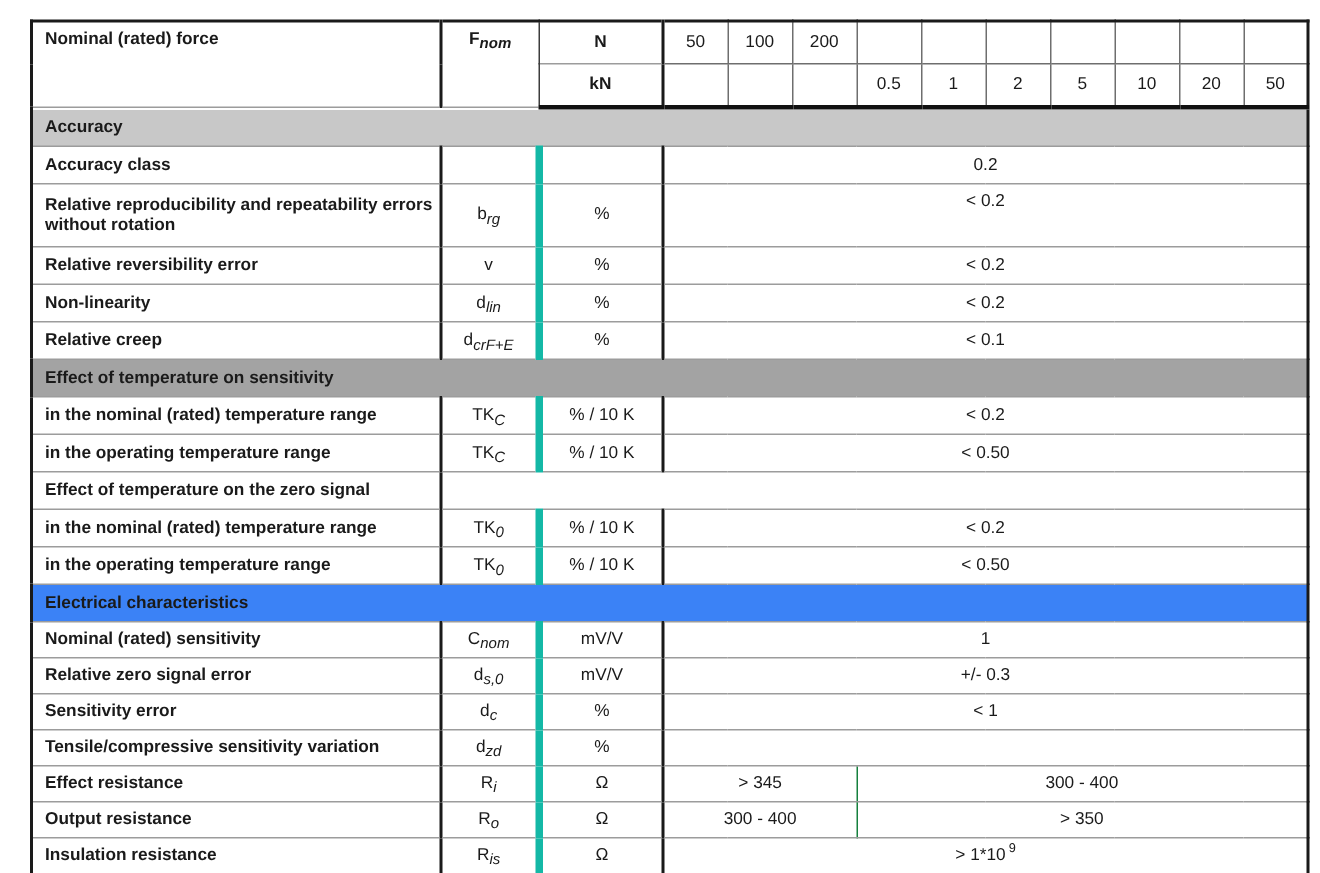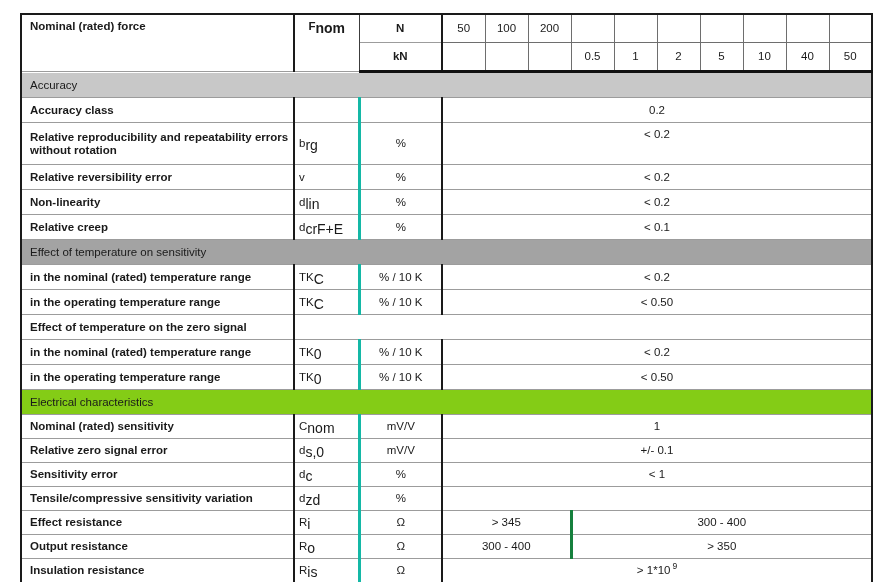--- a/index.html
+++ b/index.html
@@ -3,42 +3,42 @@
 <meta charset="utf-8">
 <style>
   html,body{margin:0;padding:0;background:#ffffff;width:880px;height:582px;overflow:hidden;}
   .sheet{box-sizing:border-box;width:880px;height:582px;padding:13px 12px 0 20px;
          font-family:"Liberation Sans",sans-serif;color:#1a1a1a;}
   table.spec{border-collapse:collapse;table-layout:fixed;width:848px;
              border:2px solid #1a1a1a;border-bottom:3px solid #9a9a9a;}
   td{border:1px solid #9c9c9c;overflow:hidden;vertical-align:middle;
      font-size:11.5px;line-height:13px;padding:2px 4px;}
   td.lbl{font-weight:bold;text-align:left;padding-left:8px;border-right:2px solid #1a1a1a;}
-  td.sym{border-right:3px solid #14b8a6;}
+  td.sym{text-align:center;border-right:5px solid #14b8a6;}
   td.unit{text-align:center;border-right:2px solid #1a1a1a;}
   td.val{text-align:center;}
-  td.vsplit{border-right:3px solid #15803d;margin-left:36px;}
+  td.vsplit{border-right:1px solid #15803d;margin-left:36px;}
   
   tr.hdr td{height:23px;}
   td.hdr-label{vertical-align:top;padding-top:5px;border-radius:19px;}
   td.hdr-sym{vertical-align:top;padding-top:5px;text-align:center;font-weight:bold;
              border-right:1px solid #3c3c3c;}
   td.hdr-unit{text-align:center;font-weight:bold;border-right:2px solid #1a1a1a;}
   td.hc{text-align:center;font-weight:normal;border-right:1px solid #6e6e6e;border-bottom:1px solid #6e6e6e;}
   tr.hdr2 td{border-bottom:3px solid #111111;}
   
-  tr.bar td{height:20px;font-weight:normal;border-top:1px solid #3c3c3c;
+  tr.bar td{height:20px;font-weight:bold;border-top:1px solid #3c3c3c;
             border-left:2px solid #1a1a1a;padding-left:8px;}
   
   tr.subhdr td{height:20px;margin-top:48px;}
   
   tr.r td{height:20px;}
   tr.tall td{height:34px;}
   tr.e td{height:19px;}
-  sub{font-size:14px;line-height:0;}
+  sub{font-size:10px;line-height:0;font-style:italic;}
   sup{font-size:8.5px;line-height:0;margin-left:2px;}
 </style>
 </head>
 <body>
 
 <div class="sheet">
 <table class="spec">
 <colgroup>
   <col style="width:273px">
         <col style="width:65px">
@@ -74,21 +74,21 @@
   <tr class="hdr hdr2">
     <td class="hdr-unit">kN</td>
     <td class="hc"></td>
     <td class="hc"></td>
     <td class="hc"></td>
     <td class="hc">0.5</td>
     <td class="hc">1</td>
     <td class="hc">2</td>
     <td class="hc">5</td>
     <td class="hc">10</td>
-    <td class="hc">40</td>
+    <td class="hc">20</td>
     <td class="hc">50</td>
   </tr>
 
   <tr class="bar">
     <td colspan="13" style="background:#c8c8c8">Accuracy</td>
   </tr>
   <tr class="r">
     <td class="lbl">Accuracy class</td>
     <td class="sym"><span></span><sub></sub></td>
     <td class="unit"></td>
@@ -145,33 +145,33 @@
     <td class="val" colspan="10">&lt; 0.2</td>
   </tr>
   <tr class="r">
     <td class="lbl">in the operating temperature range</td>
     <td class="sym"><span>TK</span><sub>0</sub></td>
     <td class="unit">% / 10 K</td>
     <td class="val" colspan="10">&lt; 0.50</td>
   </tr>
 
   <tr class="bar">
-    <td colspan="13" style="background:#84cc16">Electrical characteristics</td>
+    <td colspan="13" style="background:#3b82f6">Electrical characteristics</td>
   </tr>
   <tr class="e">
     <td class="lbl">Nominal (rated) sensitivity</td>
     <td class="sym"><span>C</span><sub>nom</sub></td>
     <td class="unit">mV/V</td>
     <td class="val" colspan="10">1</td>
   </tr>
   <tr class="e">
     <td class="lbl">Relative zero signal error</td>
     <td class="sym"><span>d</span><sub>s,0</sub></td>
     <td class="unit">mV/V</td>
-    <td class="val" colspan="10">+/- 0.1</td>
+    <td class="val" colspan="10">+/- 0.3</td>
   </tr>
   <tr class="e">
     <td class="lbl">Sensitivity error</td>
     <td class="sym"><span>d</span><sub>c</sub></td>
     <td class="unit">%</td>
     <td class="val" colspan="10">&lt; 1</td>
   </tr>
   <tr class="e">
     <td class="lbl">Tensile/compressive sensitivity variation</td>
     <td class="sym"><span>d</span><sub>zd</sub></td>

